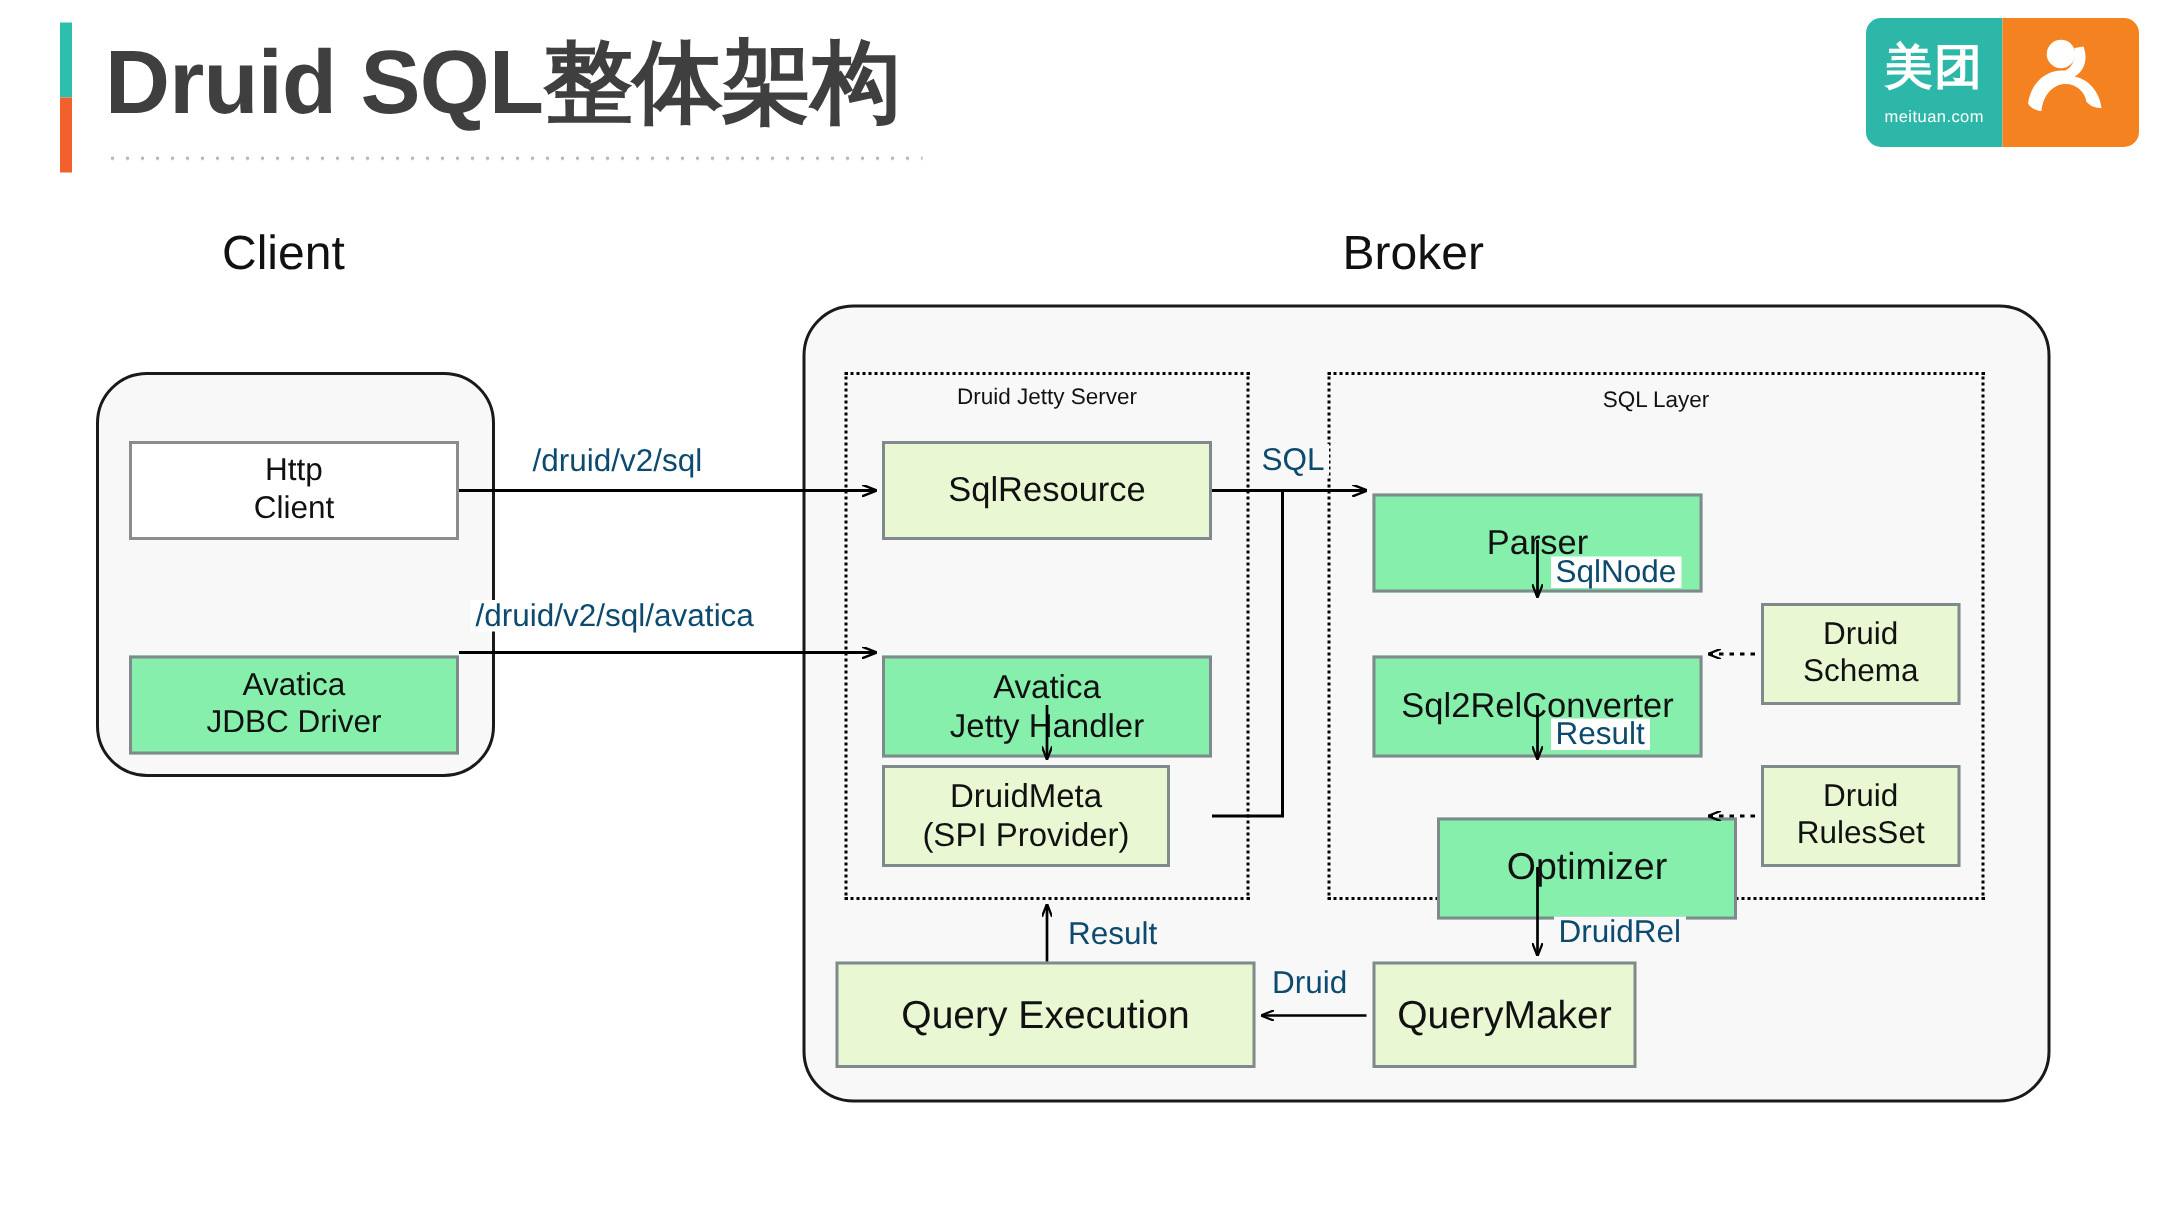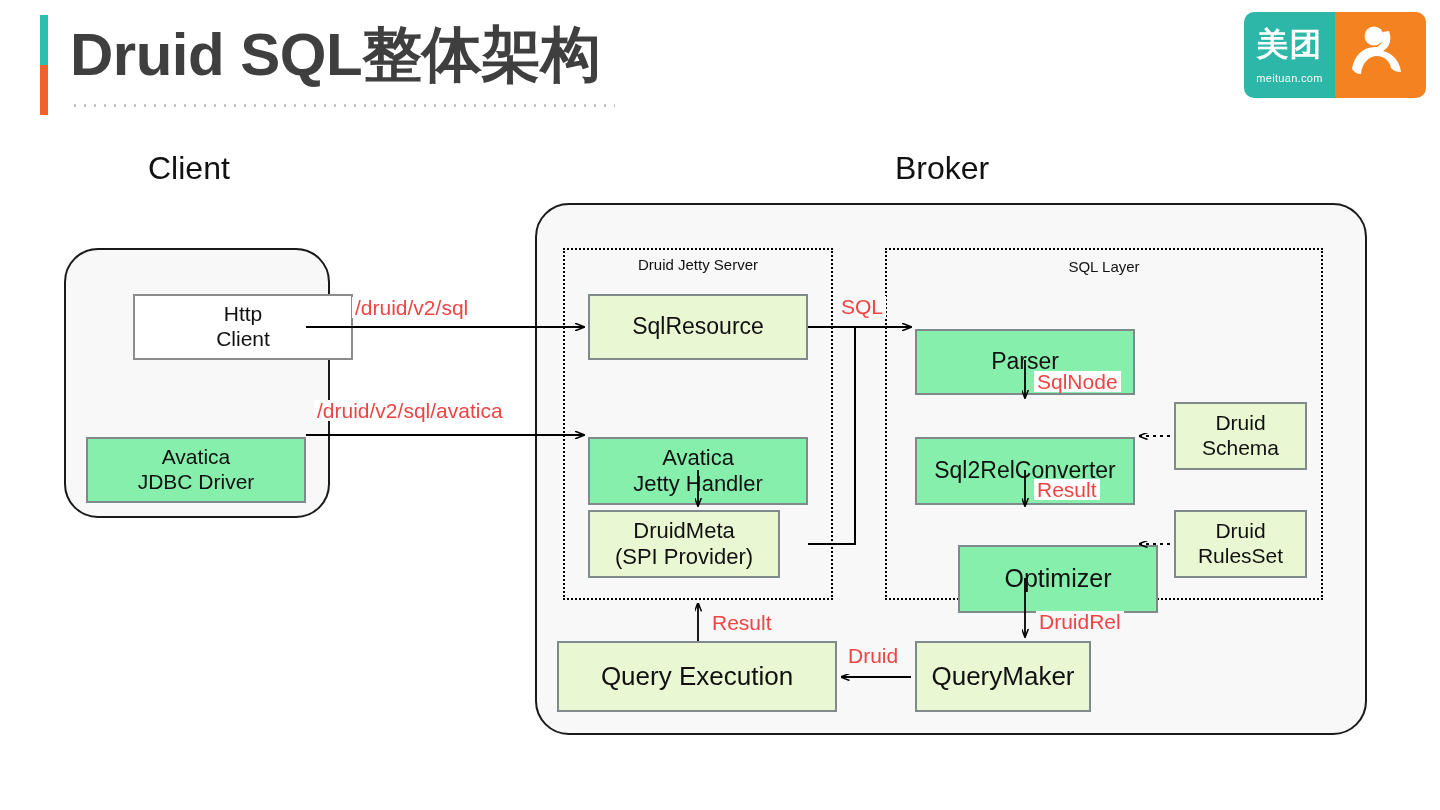--- a/index.html
+++ b/index.html
@@ -153,26 +153,26 @@
     display: flex;
     align-items: center;
     justify-content: center;
     text-align: center;
     color: #111;
     line-height: 1.18;
     white-space: pre-line;
   }
   .node.green { background: #e9f7d2; }
   .node.blue  { background: #86efac; margin-top: 35px; }
-  .node.white { background: #ffffff; border-color: #8c8c8c; margin-left: 47px; }
+  .node.white { background: #ffffff; border-color: #8c8c8c; }
 
   .edge-label {
     position: absolute;
     font-size: 21px;
-    color: #ef4444;
+    color: #0c4a6e;
     background: #ffffff;
     padding: 0 3px;
     white-space: nowrap;
     line-height: 1;
   }
   .edge-label.on-gray { background: #f8f8f8; }
 </style>
 </head>
 <body>
 

